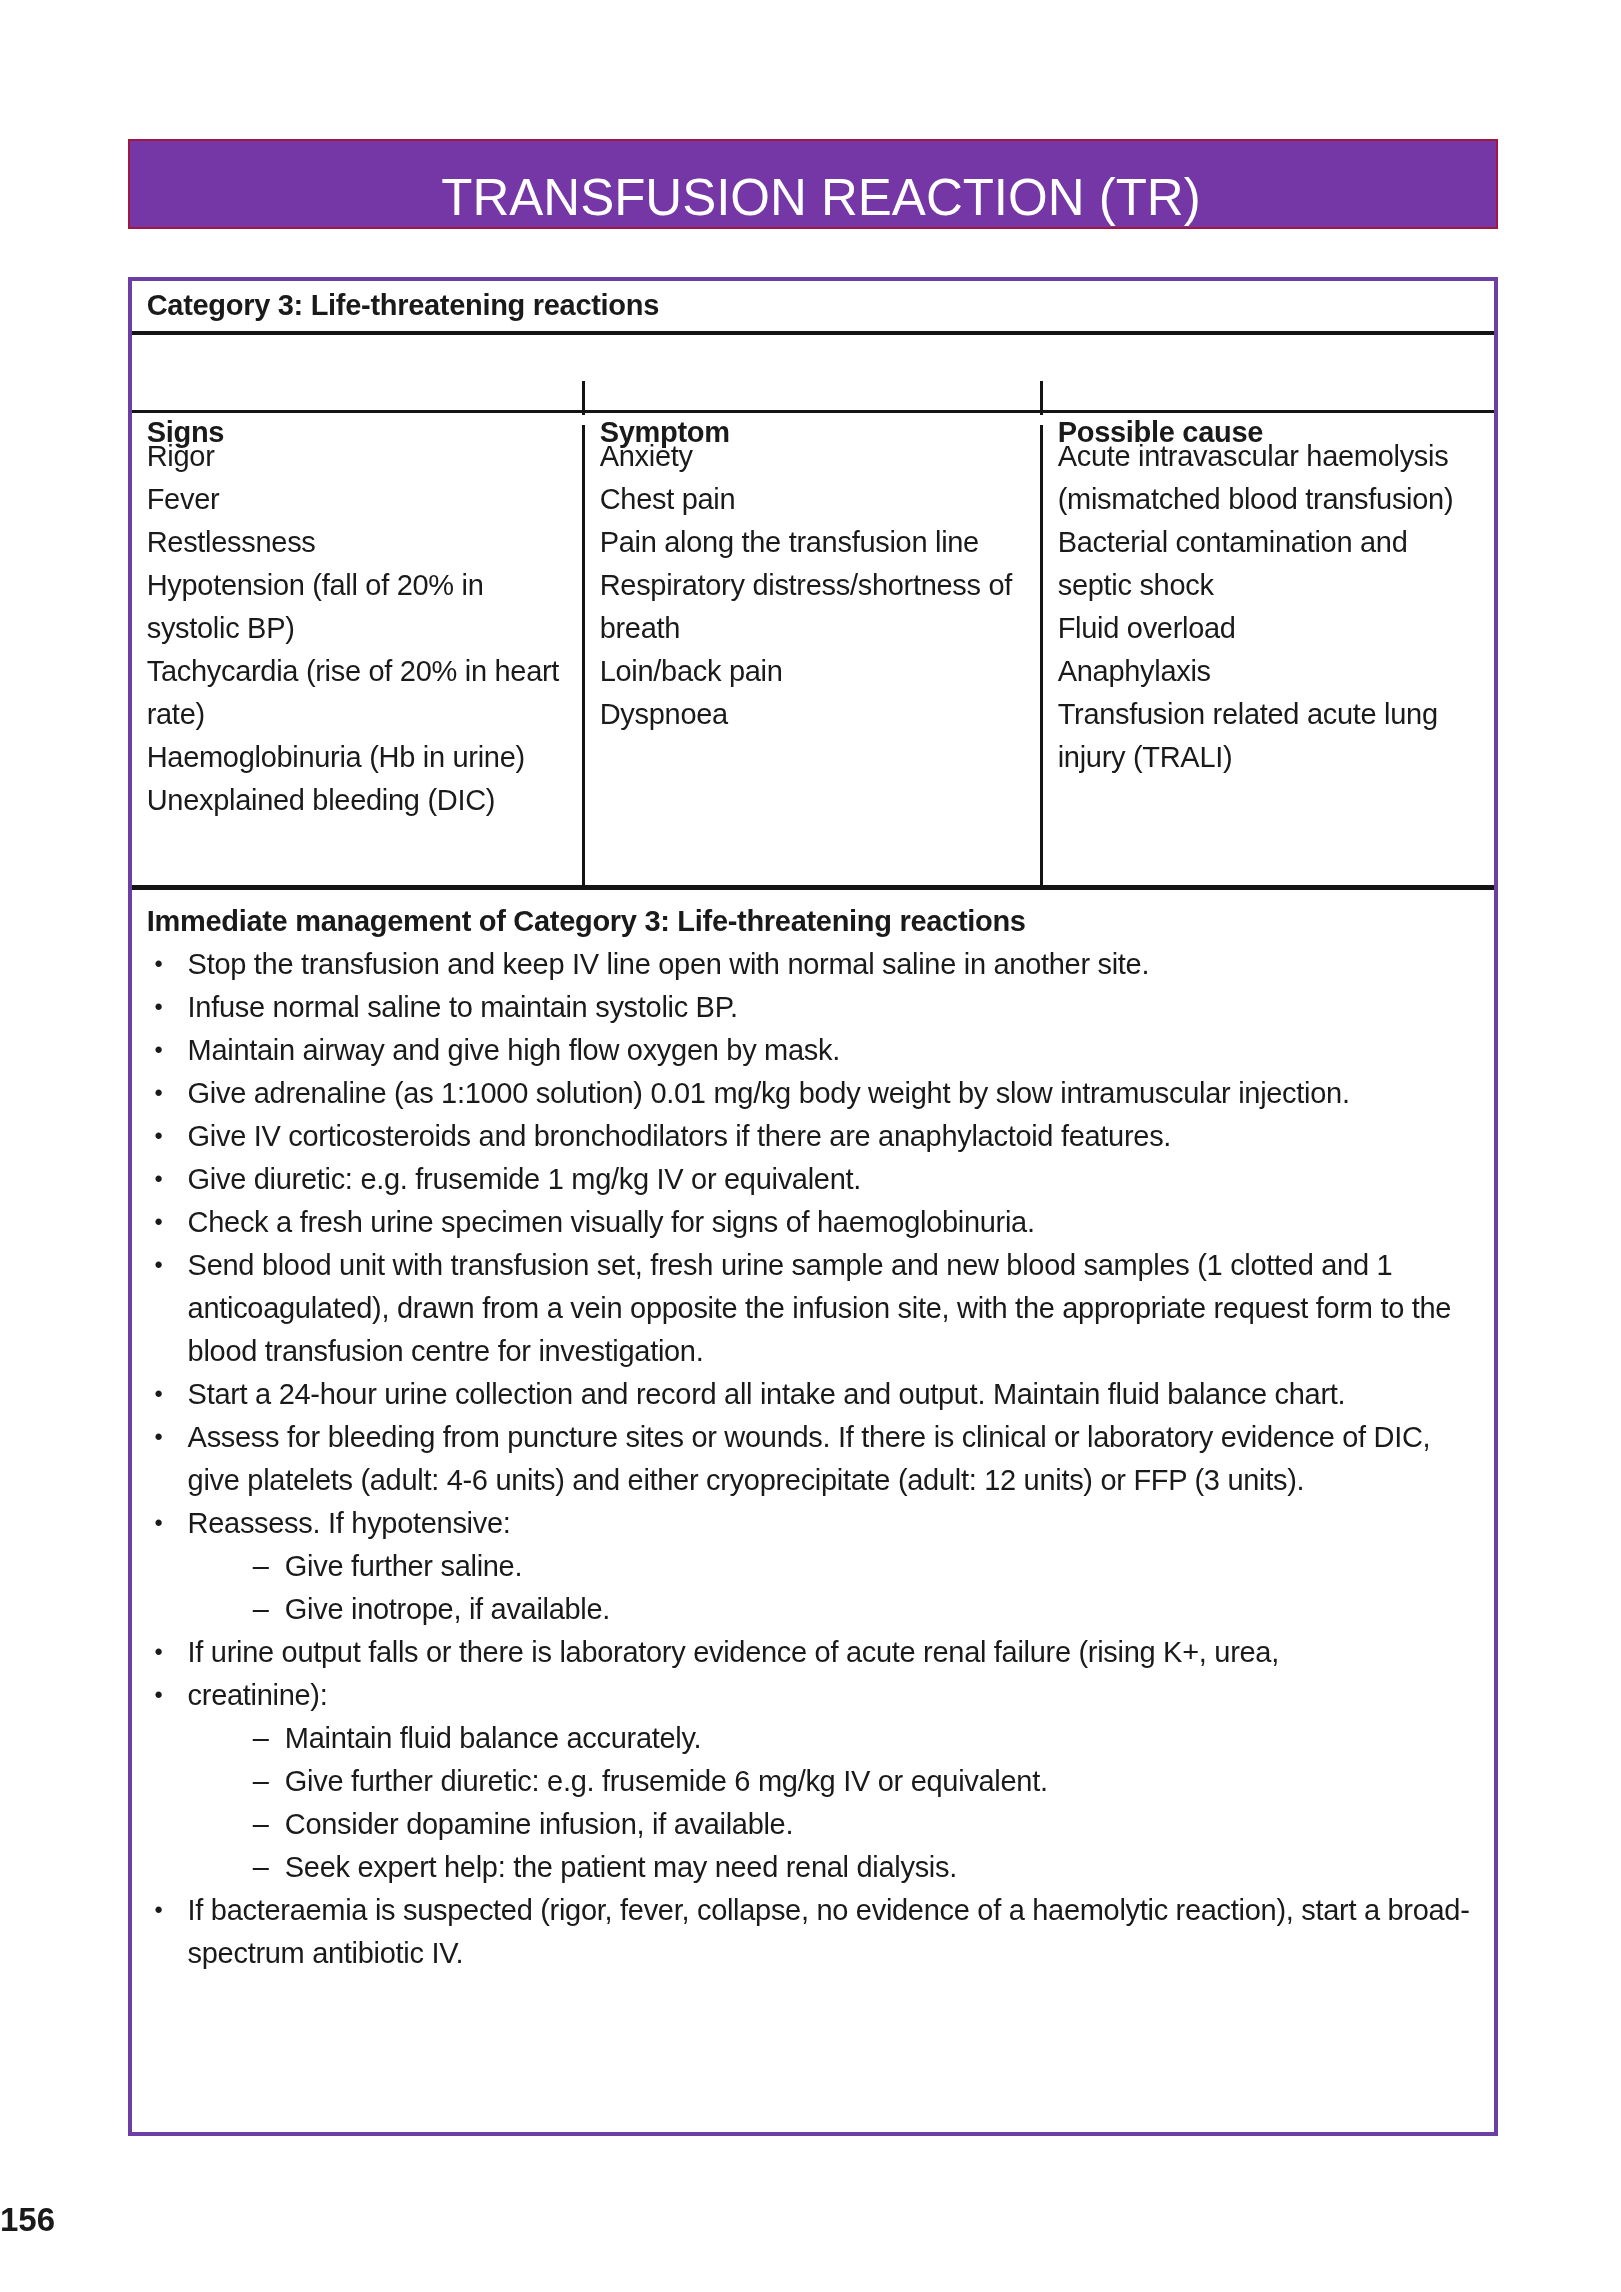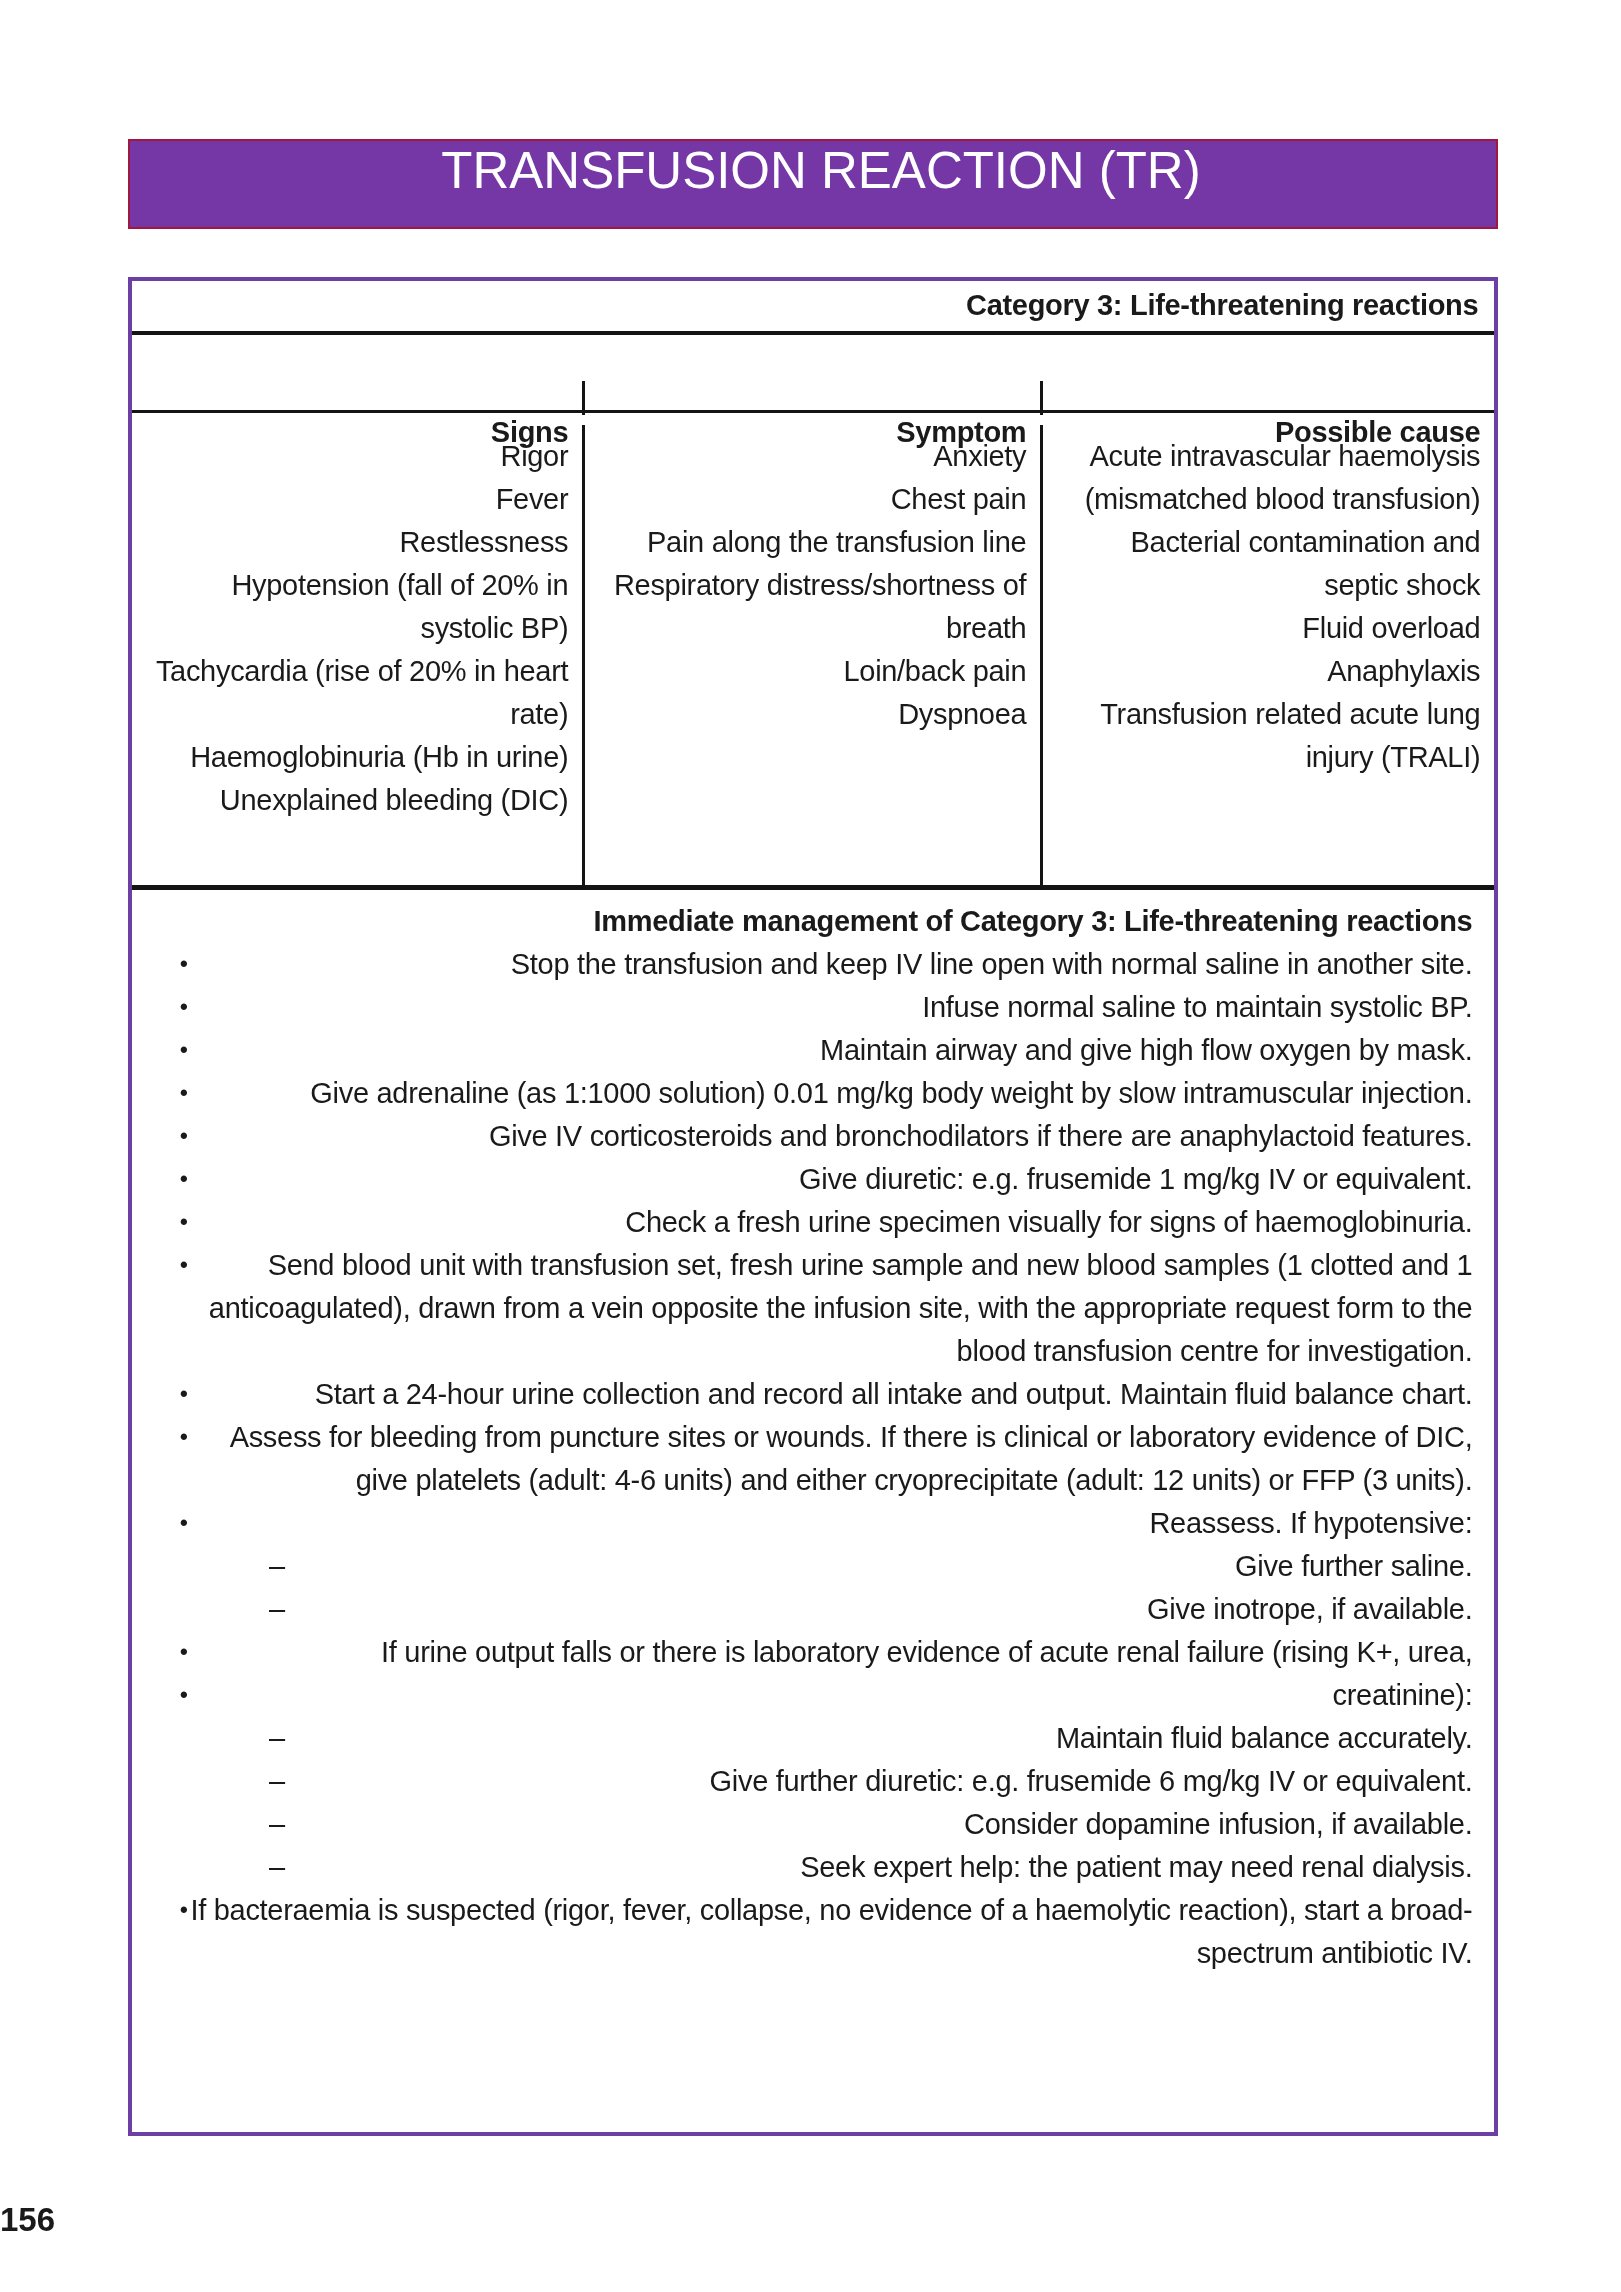--- a/index.html
+++ b/index.html
@@ -21,37 +21,37 @@
     overflow:hidden;
   }
 
   
   .banner{
     position:absolute;
     left:128px; top:139px;
     width:1370px; height:90px;
     background:var(--banner-fill);
     border:2.9px solid var(--banner-border);
-    display:flex; align-items:flex-start; justify-content:center;padding-left:16px;
+    display:flex; align-items:flex-end; justify-content:center;padding-left:16px;
   }
   .banner h1{
     font-size:51px;
     font-weight:400;
     letter-spacing:0px;
     color:var(--title-text);
   }
 
   
   .box{
     position:absolute;
     left:128px; top:277px;
     width:1370px; height:1859px;
     border:4.9px solid var(--box-border);
     background:#ffffff;
-    display:flex; flex-direction:column;text-align:right;
+    display:flex; flex-direction:column;
   }
 
   .cat-header{
     height:54px;
     border-bottom:4.9px solid var(--grid);
     padding:7.8px 15.7px 0 14.7px;
     font-size:29px;
     font-weight:bold;
     letter-spacing:-0.3px;
   }

